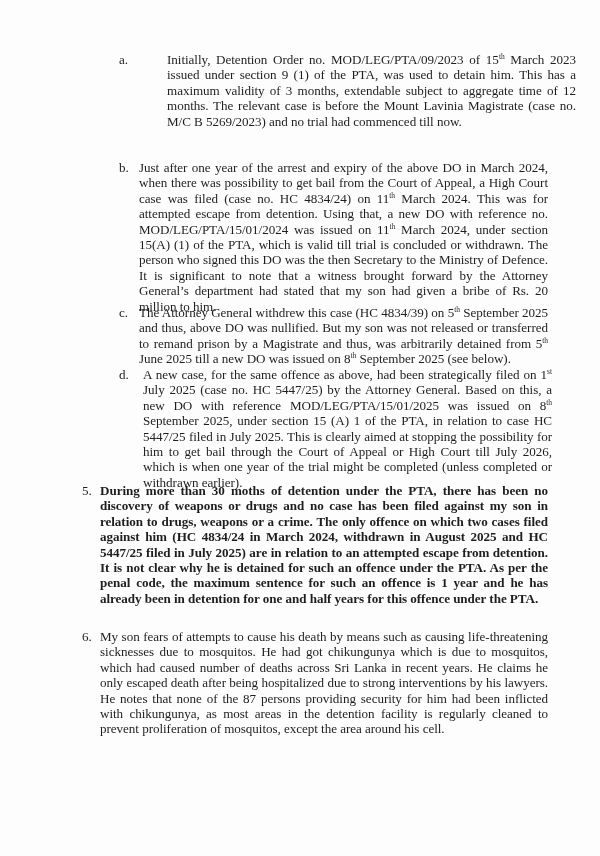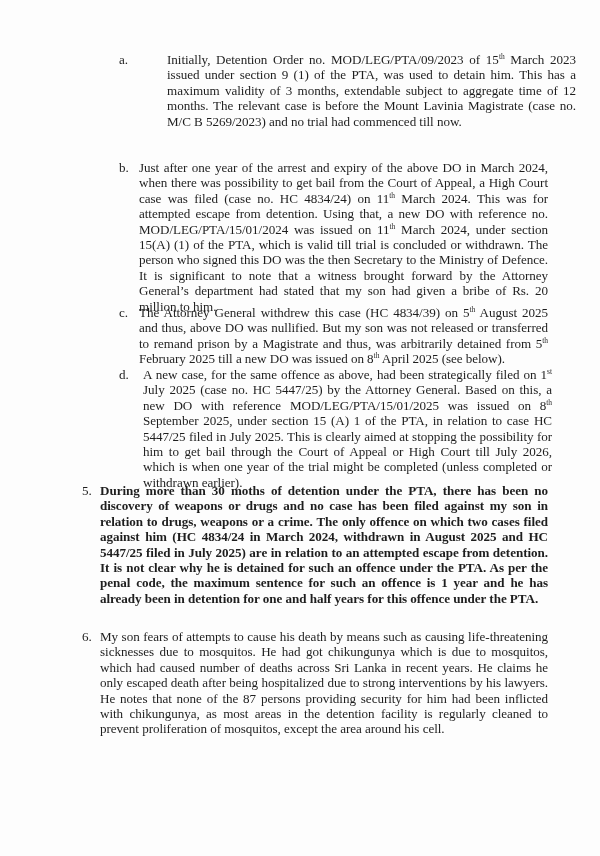--- a/index.html
+++ b/index.html
@@ -64,21 +64,21 @@
     <span>Initially, Detention Order no. MOD/LEG/PTA/09/2023 of 15</span><sup>th</sup><span> March 2023 issued under section 9 (1) of the PTA, was used to detain him. This has a maximum validity of 3 months, extendable subject to aggregate time of 12 months. The relevant case is before the Mount Lavinia Magistrate (case no. M/C B 5269/2023) and no trial had commenced till now.</span>
   </div>
 
   <div class="marker" id="item-b-marker">b.</div>
   <div class="para" id="item-b-text">
     <span>Just after one year of the arrest and expiry of the above DO in March 2024, when there was possibility to get bail from the Court of Appeal, a High Court case was filed (case no. HC 4834/24) on 11</span><sup>th</sup><span> March 2024. This was for attempted escape from detention. Using that, a new DO with reference no. MOD/LEG/PTA/15/01/2024 was issued on 11</span><sup>th</sup><span> March 2024, under section 15(A) (1) of the PTA, which is valid till trial is concluded or withdrawn. The person who signed this DO was the then Secretary to the Ministry of Defence. It is significant to note that a witness brought forward by the Attorney General’s department had stated that my son had given a bribe of Rs. 20 million to him.</span>
   </div>
 
   <div class="marker" id="item-c-marker">c.</div>
   <div class="para" id="item-c-text">
-    <span>The Attorney General withdrew this case (HC 4834/39) on 5</span><sup>th</sup><span> August 2025 and thus, above DO was nullified. But my son was not released or transferred to remand prison by a Magistrate and thus, was arbitrarily detained from 5</span><sup>th</sup><span> February 2025 till a new DO was issued on 8</span><sup>th</sup><span> April 2025 (see below).</span>
+    <span>The Attorney General withdrew this case (HC 4834/39) on 5</span><sup>th</sup><span> September 2025 and thus, above DO was nullified. But my son was not released or transferred to remand prison by a Magistrate and thus, was arbitrarily detained from 5</span><sup>th</sup><span> June 2025 till a new DO was issued on 8</span><sup>th</sup><span> September 2025 (see below).</span>
   </div>
 
   <div class="marker" id="item-d-marker">d.</div>
   <div class="para" id="item-d-text">
     <span>A new case, for the same offence as above, had been strategically filed on 1</span><sup>st</sup><span> July 2025 (case no. HC 5447/25) by the Attorney General. Based on this, a new DO with reference MOD/LEG/PTA/15/01/2025 was issued on 8</span><sup>th</sup><span> September 2025, under section 15 (A) 1 of the PTA, in relation to case HC 5447/25 filed in July 2025. This is clearly aimed at stopping the possibility for him to get bail through the Court of Appeal or High Court till July 2026, which is when one year of the trial might be completed (unless completed or withdrawn earlier).</span>
   </div>
 
   <div class="marker" id="item-5-marker">5.</div>
   <div class="para" id="item-5-text">During more than 30 moths of detention under the PTA, there has been no discovery of weapons or drugs and no case has been filed against my son in relation to drugs, weapons or a crime. The only offence on which two cases filed against him (HC 4834/24 in March 2024, withdrawn in August 2025 and HC 5447/25 filed in July 2025) are in relation to an attempted escape from detention. It is not clear why he is detained for such an offence under the PTA. As per the penal code, the maximum sentence for such an offence is 1 year and he has already been in detention for one and half years for this offence under the PTA.</div>
 

